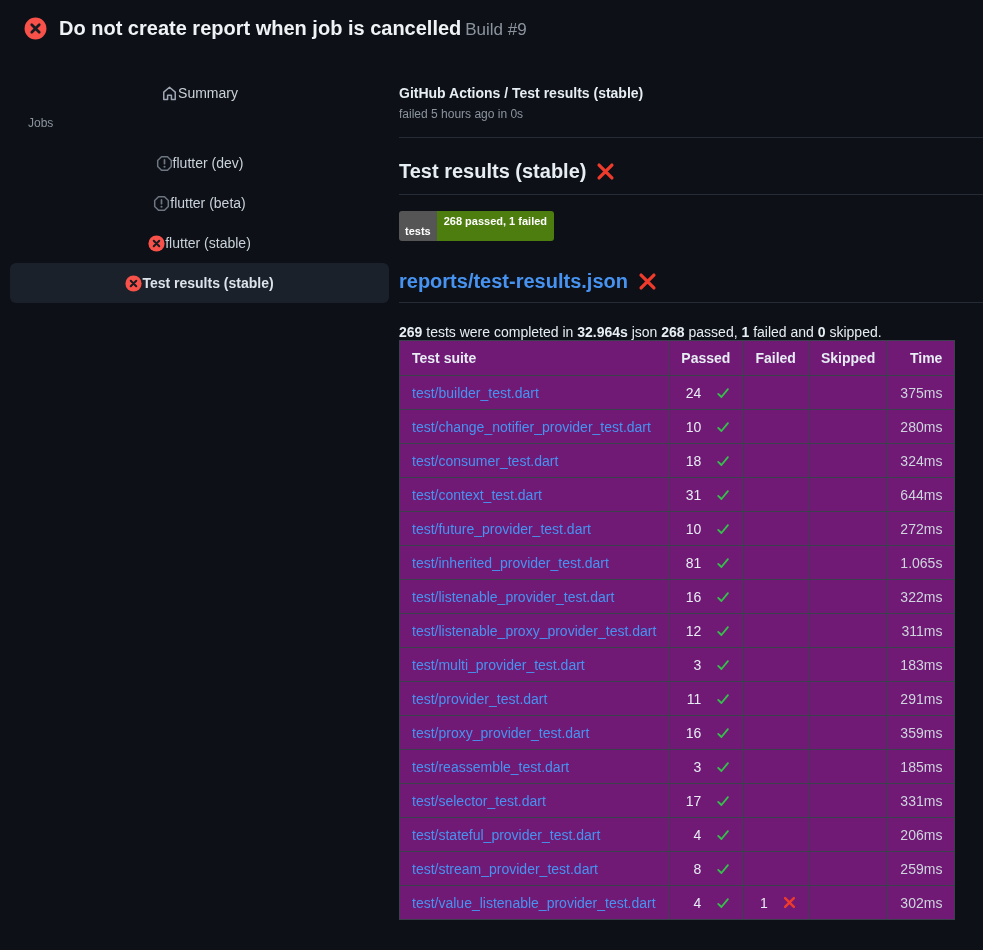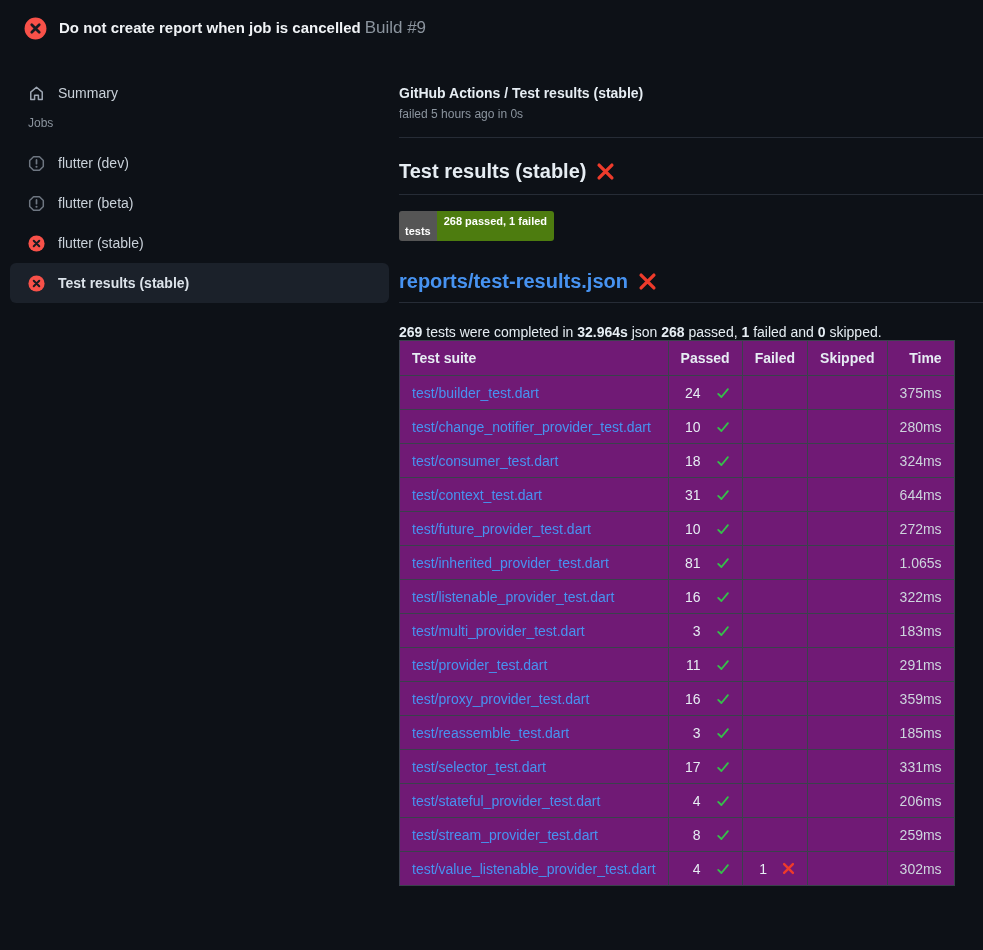--- a/index.html
+++ b/index.html
@@ -12,36 +12,37 @@
     overflow:hidden;
   }
   
   .top-header {
     height:56px;
     display:flex;
     align-items:center;
     padding-left:24px;
     gap:12px;
   }
-  .top-header .title { font-size:15px; font-weight:bold; color:#f0f3f6; }
+  .top-header .title { font-size:20px; font-weight:bold; color:#f0f3f6; }
   .top-header .build { font-size:17px; color:#8b949e; font-weight:400; }
   .icon { display:inline-flex; align-items:center; justify-content:center; flex:none; }
   
   .layout { display:flex; align-items:flex-start; }
   .sidebar { width:399px; flex:none; padding-top:17px; }
   .side-item {
     height:40px;
     margin:0 10px;
     padding:0 18px;
     display:flex;
     align-items:center;
-    gap:13px;
+    gap:0;
     border-radius:6px;
     color:#c9d1d9;
     cursor:pointer;
+    justify-content:center;
   }
   .side-item.selected { background:#1b212a; font-weight:bold; color:#dce3ea; }
   .side-section-label {
     color:#8b949e;
     font-size:12px;
     padding:0 28px;
     height:20px;
     display:flex;
     align-items:center;
   }
@@ -298,20 +299,34 @@
                   <svg width="14" height="14" viewBox="0 0 16 16">
                     <path d="M2.5 9 6.2 12.6 13.6 3.6" fill="none" stroke="#35c04a" stroke-width="2.1" stroke-linecap="round" stroke-linejoin="round"></path>
                   </svg>
                 </span>
               </span></td>
             <td class="cell-failed"></td>
             <td class="cell-skipped"></td>
             <td class="cell-time">322ms</td>
           </tr>
           <tr>
+            <td class="cell-suite"><a href="#">test/listenable_proxy_provider_test.dart</a></td>
+            <td class="cell-passed"><span class="num-wrap">
+                <span class="n">12</span>
+                <span class="icon">
+                  <svg width="14" height="14" viewBox="0 0 16 16">
+                    <path d="M2.5 9 6.2 12.6 13.6 3.6" fill="none" stroke="#35c04a" stroke-width="2.1" stroke-linecap="round" stroke-linejoin="round"></path>
+                  </svg>
+                </span>
+              </span></td>
+            <td class="cell-failed"></td>
+            <td class="cell-skipped"></td>
+            <td class="cell-time">311ms</td>
+          </tr>
+          <tr>
             <td class="cell-suite"><a href="#">test/multi_provider_test.dart</a></td>
             <td class="cell-passed"><span class="num-wrap">
                 <span class="n">3</span>
                 <span class="icon">
                   <svg width="14" height="14" viewBox="0 0 16 16">
                     <path d="M2.5 9 6.2 12.6 13.6 3.6" fill="none" stroke="#35c04a" stroke-width="2.1" stroke-linecap="round" stroke-linejoin="round"></path>
                   </svg>
                 </span>
               </span></td>
             <td class="cell-failed"></td>

